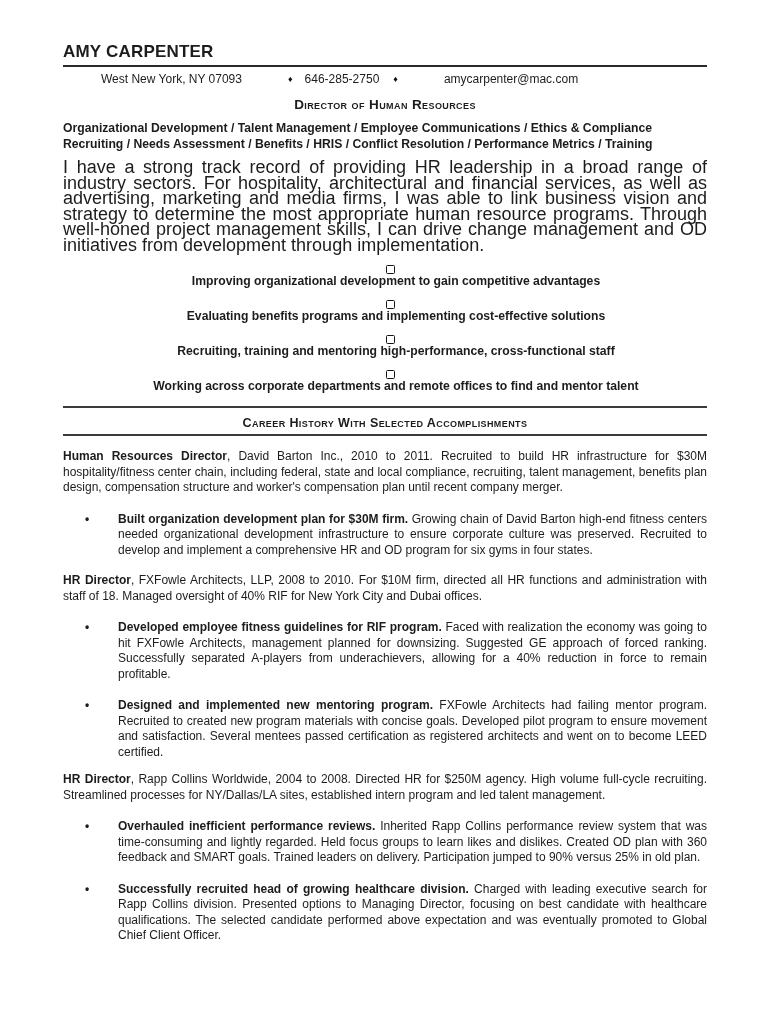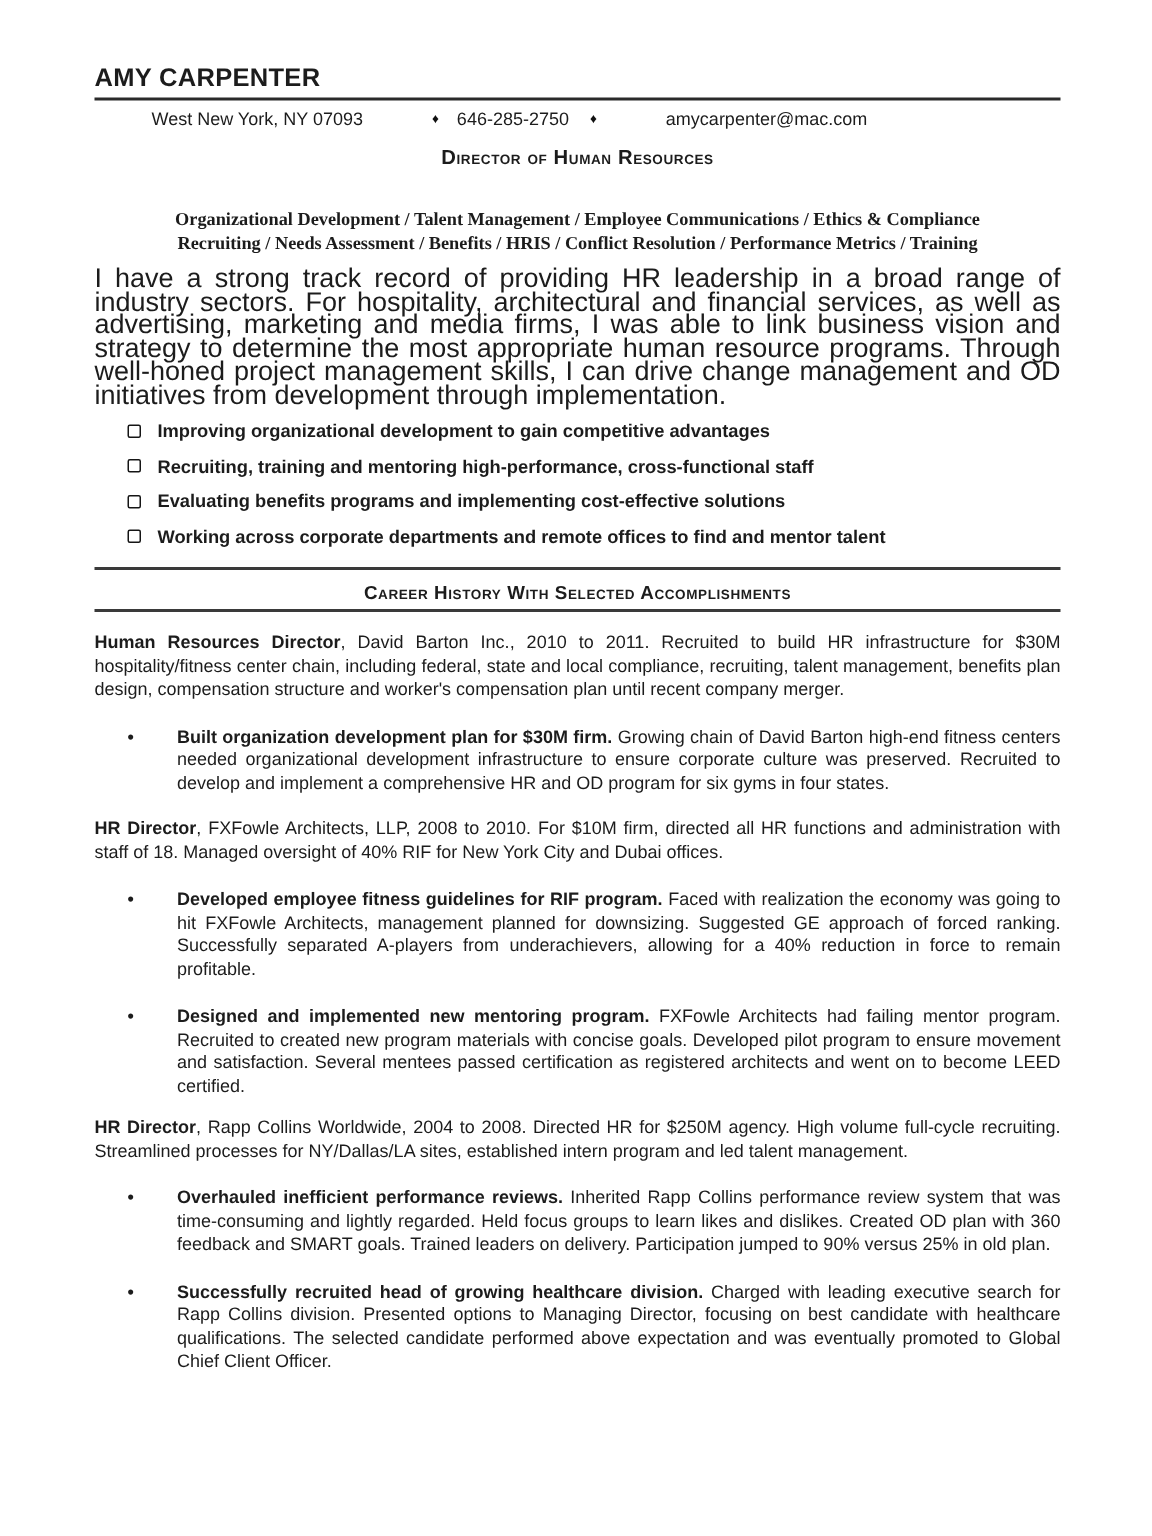--- a/index.html
+++ b/index.html
@@ -40,45 +40,45 @@
   .doc-title {
     margin-top: 11px;
     text-align: center;
     font-weight: bold;
     font-variant: small-caps;
     font-size: 13.5px;
     letter-spacing: 0.4px;
   }
   
   .keywords {
-    margin-top: 27px;
+    margin-top: 9px;
     font-weight: bold;
     font-size: 12.2px;
     line-height: 15.5px;
-    text-align: center;
-    font-family: Liberation Serif, serif;
+    text-align: left;
   }
   
   .para {
     font-size: 18px;
     line-height: 15.5px;
     text-align: justify;
   }
   .p1 { margin-top: 8px; }
   .p2 { margin-top: 11px; }
   
   .impact-list { margin-top: 9px; }
   .impact-item {
     display: flex;
-    align-items: flex-start;
+    align-items: center;
     padding-left: 22px;
     margin-top: 8px;
     font-weight: bold;
     font-size: 12.2px;
     line-height: 15.5px;
+    flex-direction: column;
   }
   .cbx {
     flex: 0 0 auto;
     width: 9px; height: 9px;
     border: 1.4px solid #151515;
     border-radius: 1.5px;
     margin-top: 2.5px;
     margin-right: 11px;
   }
   
@@ -142,25 +142,25 @@
 
   <p class="para p1">I have a strong track record of providing HR leadership in a broad range of industry sectors. For hospitality, architectural and financial services, as well as advertising, marketing and media firms, I was able to link business vision and strategy to determine the most appropriate human resource programs. Through well-honed project management skills, I can drive change management and OD initiatives from development through implementation.</p>
 
   <div class="impact-list">
     <div class="impact-item">
       <span class="cbx"></span>
       <span>Improving organizational development to gain competitive advantages</span>
     </div>
     <div class="impact-item">
       <span class="cbx"></span>
-      <span>Recruiting, training and mentoring high-performance, cross-functional staff</span>
+      <span>Evaluating benefits programs and implementing cost-effective solutions</span>
     </div>
     <div class="impact-item">
       <span class="cbx"></span>
-      <span>Evaluating benefits programs and implementing cost-effective solutions</span>
+      <span>Recruiting, training and mentoring high-performance, cross-functional staff</span>
     </div>
     <div class="impact-item">
       <span class="cbx"></span>
       <span>Working across corporate departments and remote offices to find and mentor talent</span>
     </div>
   </div>
 
   <div class="section-band">Career History With Selected Accomplishments</div>
 
   <p class="job-lead job1"><b>Human Resources Director</b><span>, David Barton Inc., 2010 to 2011. Recruited to build HR infrastructure for $30M hospitality/fitness center chain, including federal, state and local compliance, recruiting, talent management, benefits plan design, compensation structure and worker's compensation plan until recent company merger.</span></p>

